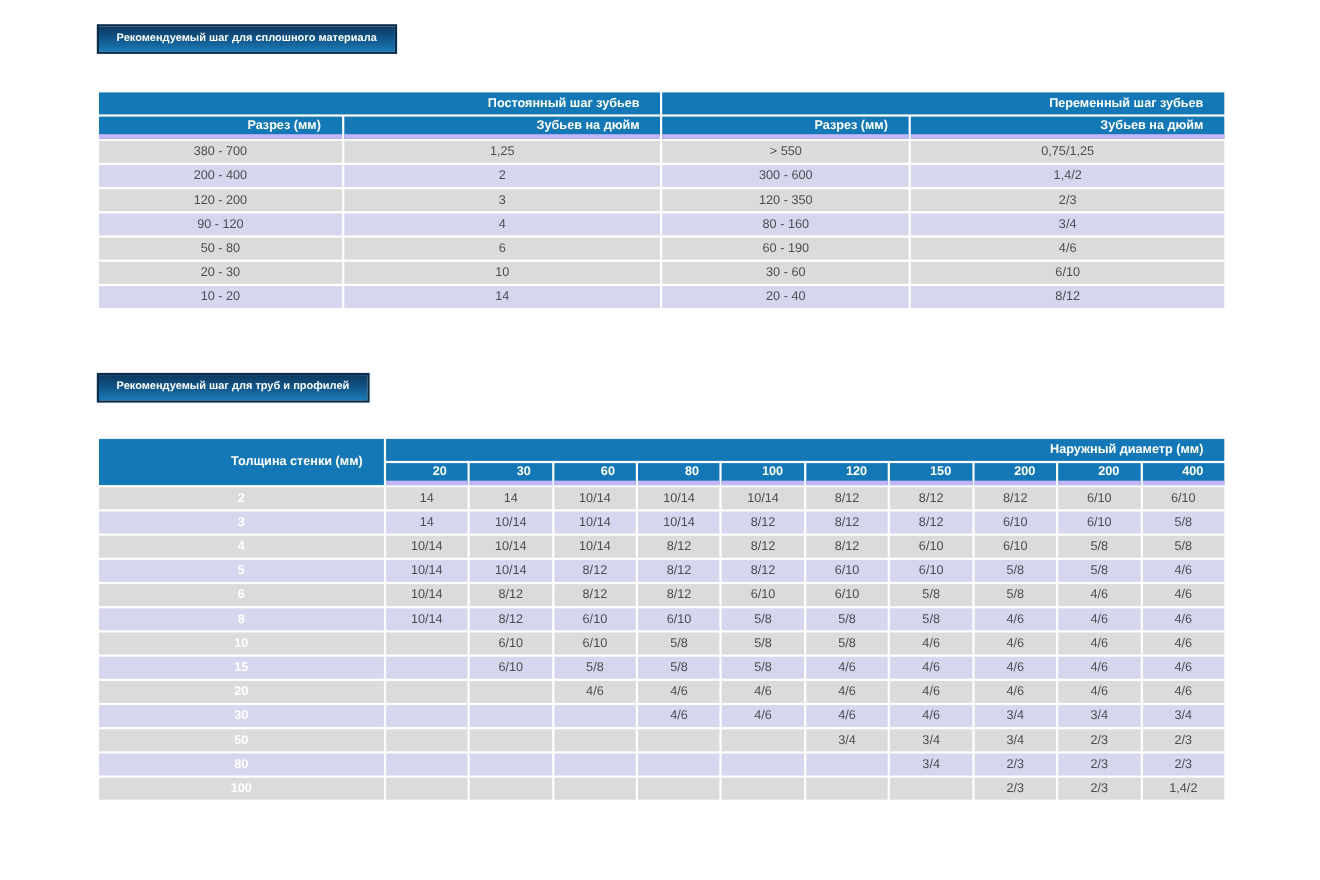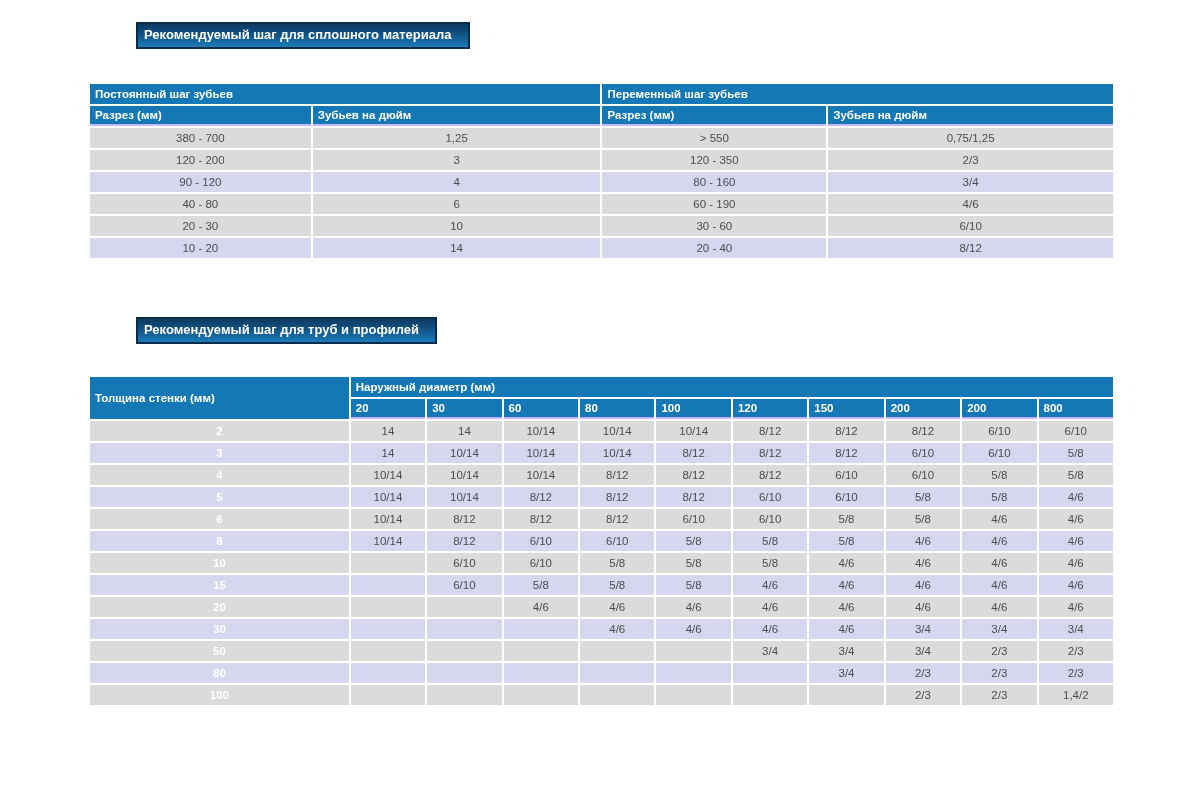--- a/index.html
+++ b/index.html
@@ -8,48 +8,47 @@
     width: 1200px; height: 800px;
     background: #ffffff;
     font-family: "Liberation Sans", sans-serif;
   }
   .page {
     padding: 22px 0 0 88px;
     width: 1200px;
   }
   .title-bar {
     display: inline-block;
-    padding: 3px 16px 4px 6px;
+    padding: 3px 16px 4px 16px;
     min-height: 23px;
     background: linear-gradient(180deg, #0d3a60 0%, #11568a 50%, #1c7cb8 100%);
     border: 2px solid #0a2c4b;
     color: #ffffff;
-    font-size: 13px;
+    font-size: 10px;
     font-weight: bold;
     line-height: 16px;
-    margin-left: 48px;
   }
   .title-gap1 { margin-bottom: 33px; }
   .title2 { margin-top: 57px; margin-bottom: 31px; }
   table.data {
     border-collapse: separate;
     border-spacing: 2px;
     width: 1027px;
     table-layout: fixed;
   }
   table.data th {
     background: #1378b5;
     color: #ffffff;
     font-size: 11.5px;
     font-weight: bold;
-    text-align: left;
+    text-align: right;
     height: 20px;
-    padding: 2px 5px;
-  }
-  table.data thead tr:last-child th { border-bottom: 2px solid #c4b5fd; margin-top: 39px; }
+    padding: 2px 19px;
+  }
+  table.data thead tr:last-child th { border-bottom: 4px solid #c4b5fd; margin-top: 39px; }
   table.data td {
     font-size: 11.5px;
     color: #4c4c52;
     text-align: center;
     height: 20px;
     padding: 1px 3px;
   }
   table.data tr.gray td { background: #dbdbdb; }
   table.data tr.lav  td { background: #d6d6ee; }
   table.data td.rowhead {
@@ -85,34 +84,40 @@
           <th>Зубьев на дюйм</th>
         </tr>
     </thead>
     <tbody id="t1-body">
         <tr class="gray">
           <td>380 - 700</td>
           <td>1,25</td>
           <td>&gt; 550</td>
           <td>0,75/1,25</td>
         </tr>
+        <tr class="lav">
+          <td>200 - 400</td>
+          <td>2</td>
+          <td>300 - 600</td>
+          <td>1,4/2</td>
+        </tr>
         <tr class="gray">
           <td>120 - 200</td>
           <td>3</td>
           <td>120 - 350</td>
           <td>2/3</td>
         </tr>
         <tr class="lav">
           <td>90 - 120</td>
           <td>4</td>
           <td>80 - 160</td>
           <td>3/4</td>
         </tr>
         <tr class="gray">
-          <td>40 - 80</td>
+          <td>50 - 80</td>
           <td>6</td>
           <td>60 - 190</td>
           <td>4/6</td>
         </tr>
         <tr class="gray">
           <td>20 - 30</td>
           <td>10</td>
           <td>30 - 60</td>
           <td>6/10</td>
         </tr>
@@ -150,21 +155,21 @@
       <tr id="t2-colheads">
           <th>20</th>
           <th>30</th>
           <th>60</th>
           <th>80</th>
           <th>100</th>
           <th>120</th>
           <th>150</th>
           <th>200</th>
           <th>200</th>
-          <th>800</th>
+          <th>400</th>
         </tr>
     </thead>
     <tbody id="t2-body">
         <tr class="gray">
           <td class="rowhead">2</td>
           <td>14</td>
           <td>14</td>
           <td>10/14</td>
           <td>10/14</td>
           <td>10/14</td>

